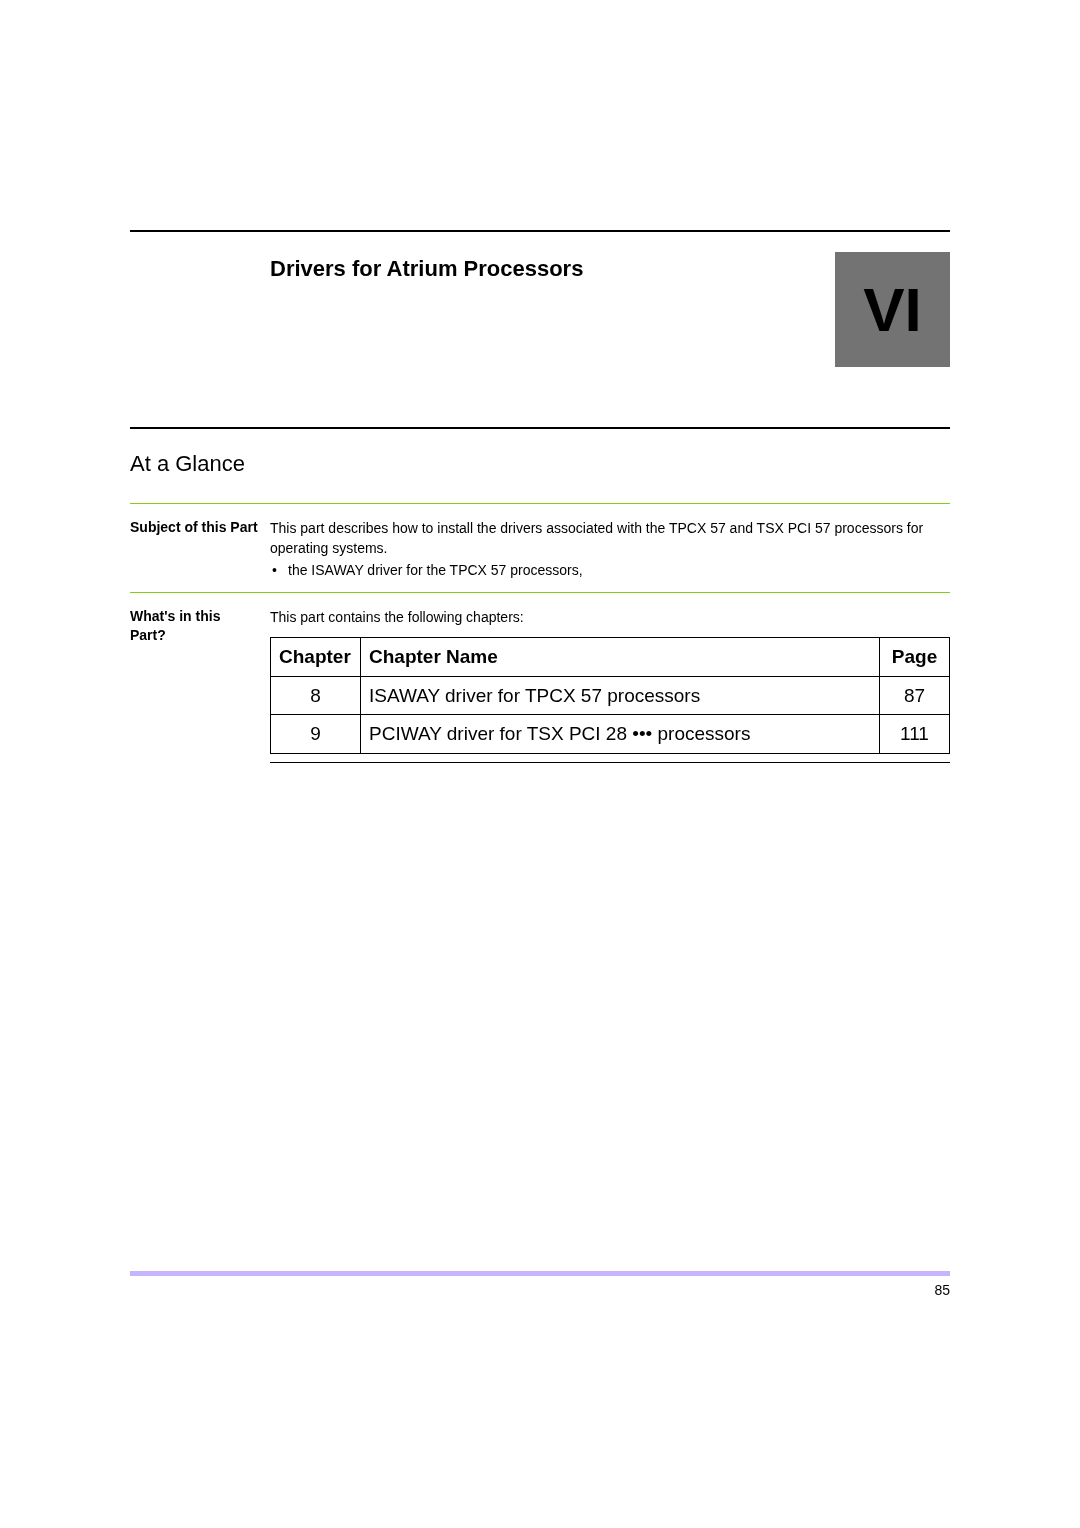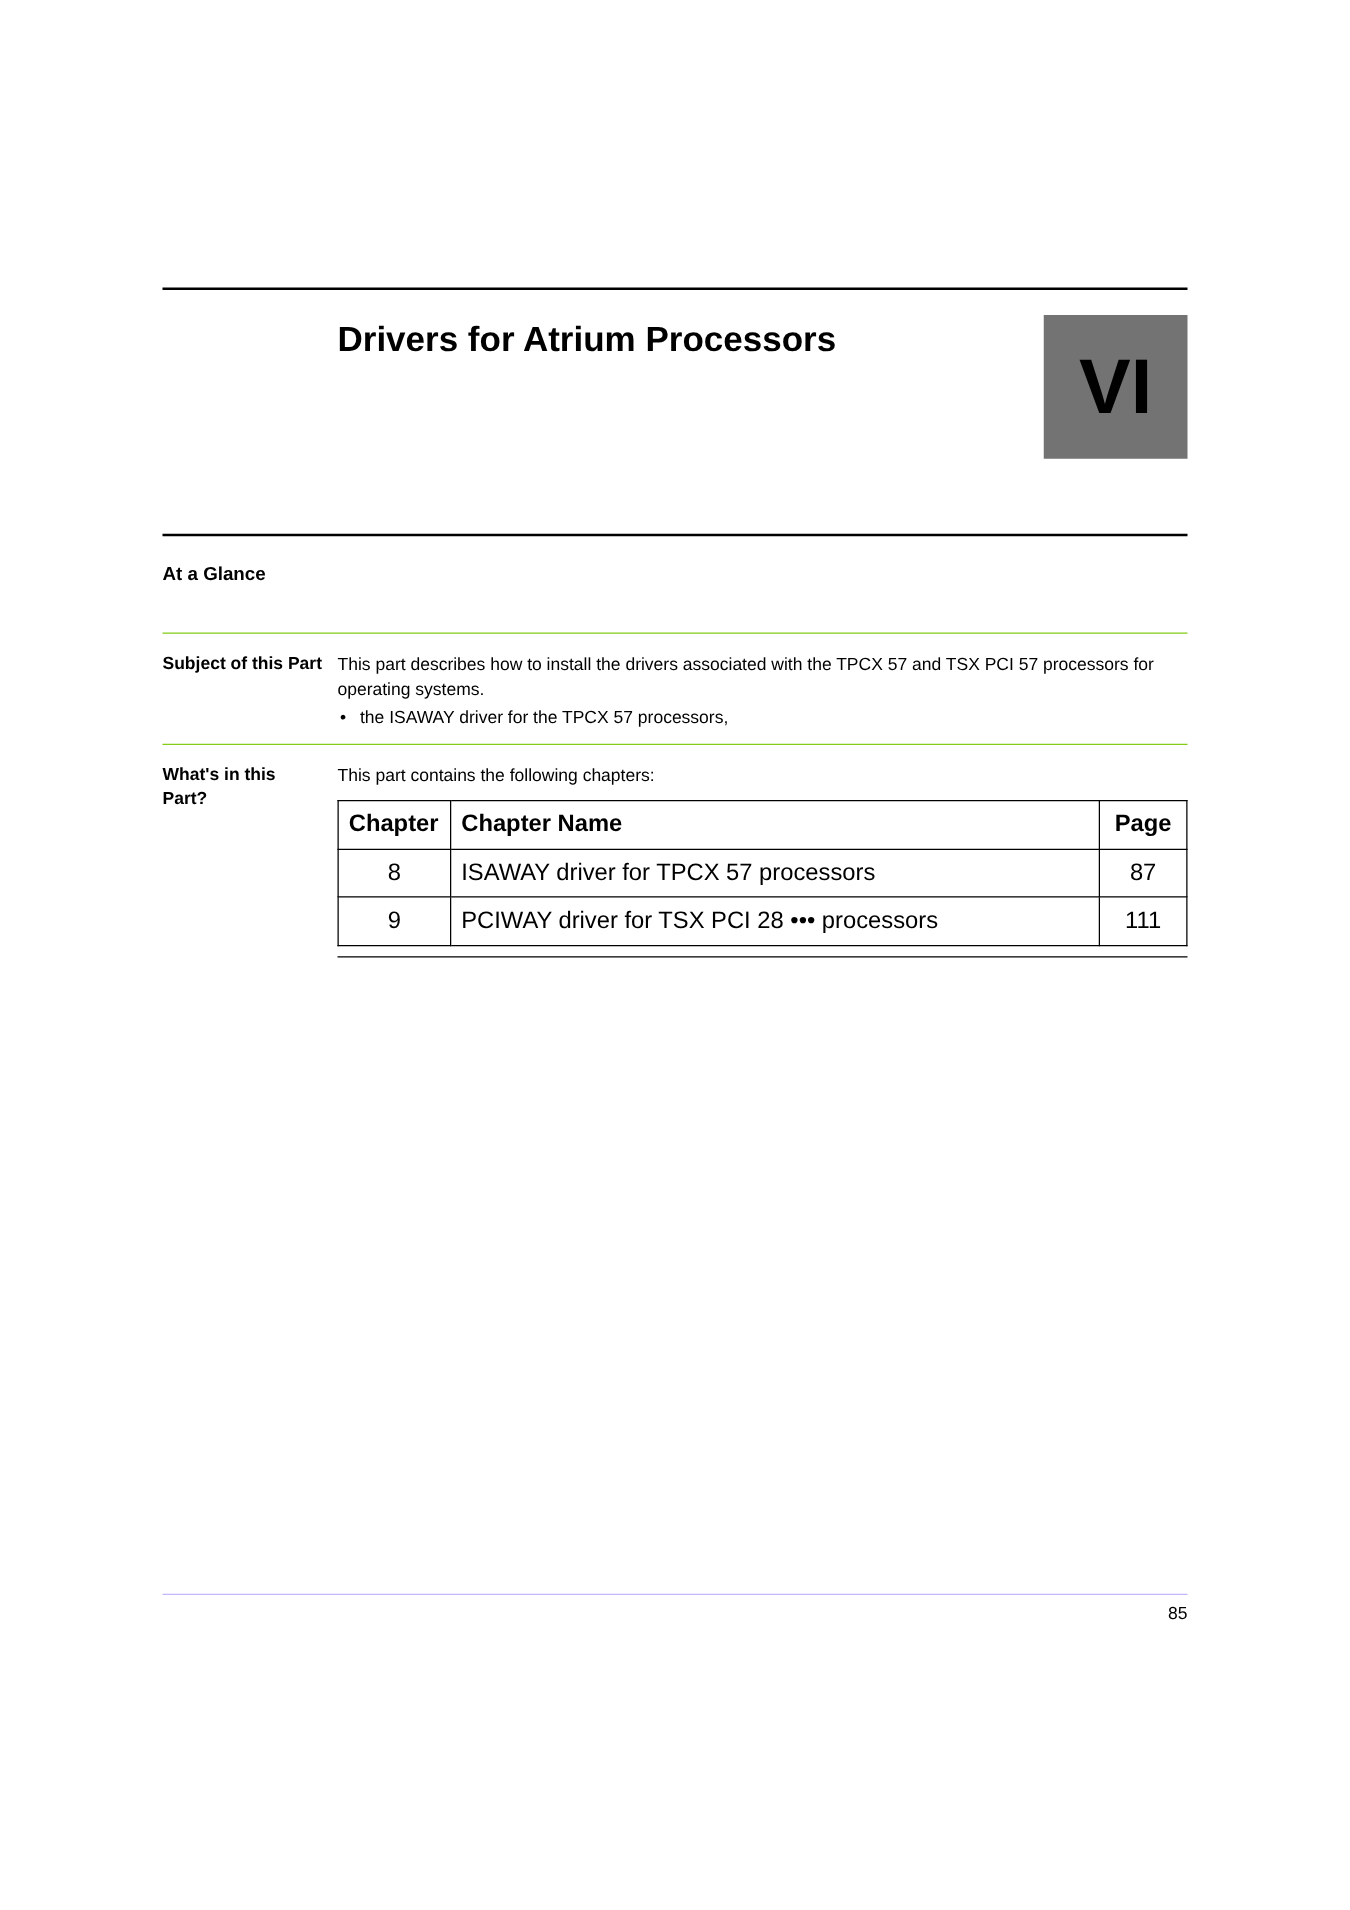--- a/index.html
+++ b/index.html
@@ -18,42 +18,42 @@
       border-top: 2px solid #000;
       margin-bottom: 0;
     }
     .title-block {
       display: flex;
       align-items: flex-start;
       justify-content: space-between;
       padding: 24px 0 0 140px;
     }
     .part-title {
-      font-size: 28px;
+      font-size: 22px;
       font-weight: bold;
       flex: 1;
     }
     .part-number-box {
       width: 115px;
       height: 115px;
       background: #737373;
       display: flex;
       align-items: center;
       justify-content: center;
       font-size: 62px;
       font-weight: bold;
       margin-top: -4px;
     }
     .section-block {
       margin-top: 60px;
     }
     .glance-title {
-      font-size: 15px;
-      font-weight: bold;
-      margin-bottom: 22px;
+      font-size: 22px;
+      font-weight: normal;
+      margin-bottom: 10px;
     }
     .entry-row {
       display: flex;
       align-items: flex-start;
       border-top: 1px solid #84cc16;
       padding-top: 14px;
       padding-bottom: 12px;
       gap: 0;
     }
     .left-col {
@@ -106,21 +106,21 @@
     table.chapters td.col-page { text-align: center; }
     .bottom-rule {
       border-top: 1px solid #000;
       margin-top: 8px;
     }
     .page-number {
       position: absolute;
       right: 130px;
       bottom: 230px;
       font-size: 14px;
-      border-top: 1px solid #c4b5fd;
+      border-top: 5px solid #c4b5fd;
       width: 820px;
       text-align: right;
       padding-top: 6px;
     }
   </style>
 </head>
 <body>
 
 <div class="page">
 

